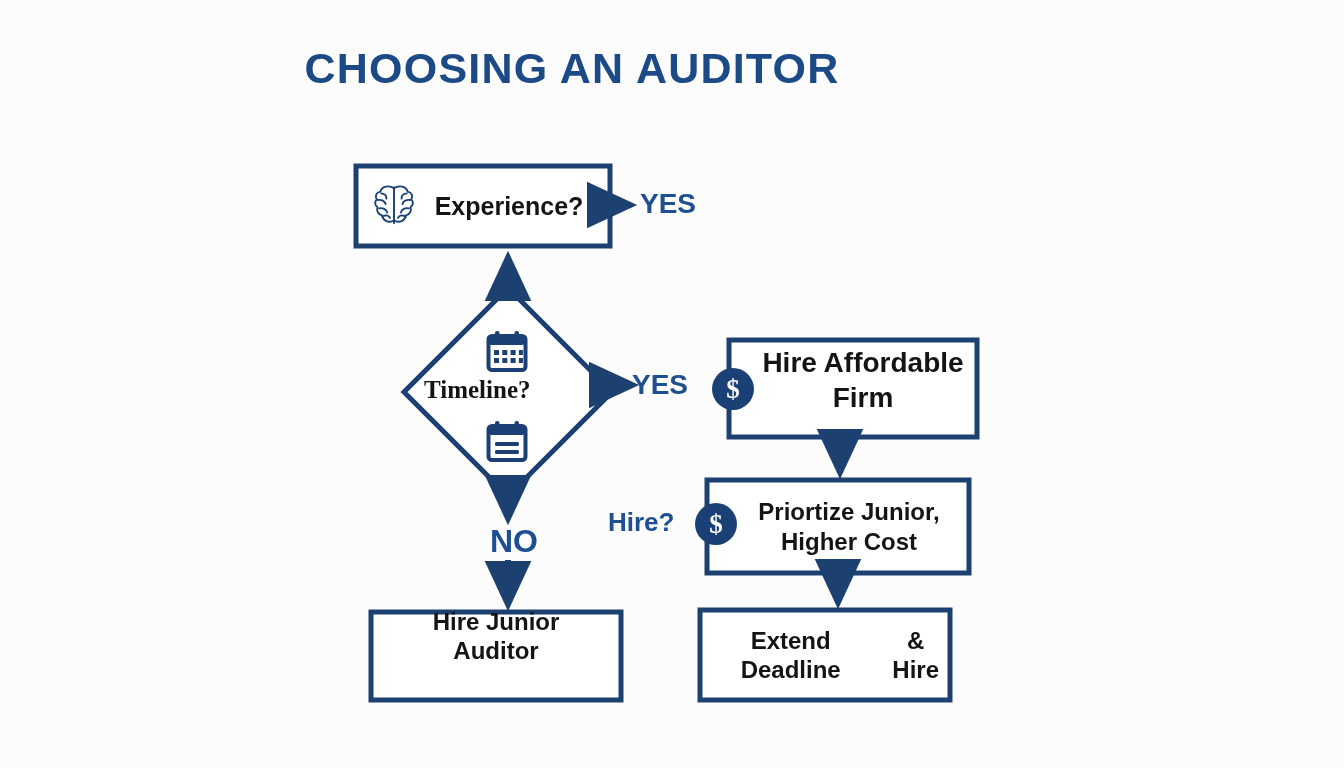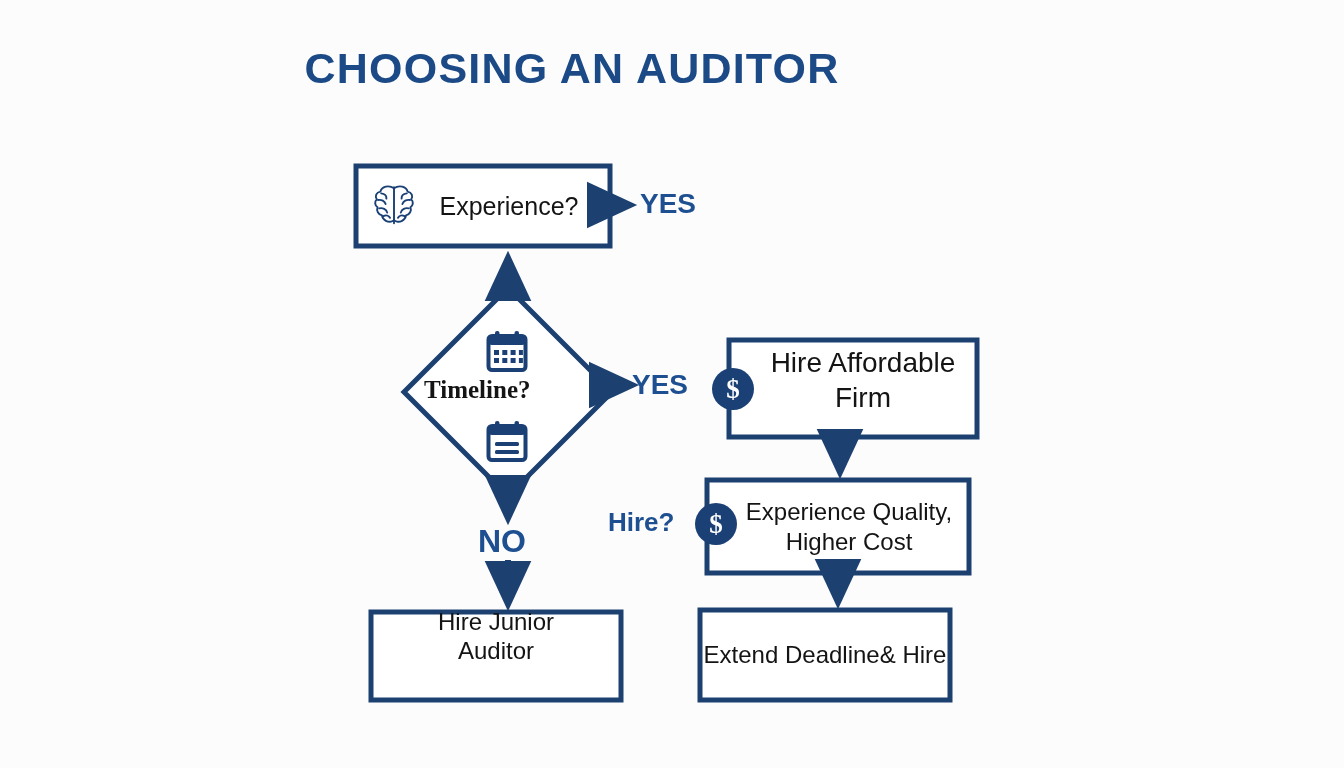--- a/index.html
+++ b/index.html
@@ -36,34 +36,34 @@
     left: 0;
     top: 0;
     width: 1344px;
     height: 768px;
   }
 
   
   .boxlabel {
     position: absolute;
     color: #141414;
-    font-weight: normal;
+    font-weight: bold;
     text-align: center;
     line-height: 1.22;
     font-family: "Liberation Sans", sans-serif;
     display: flex;
     align-items: center;
     justify-content: center;
   }
   .edgelabel {
     position: absolute;
     color: #1d4f91;
     font-weight: bold;
     font-family: "Liberation Sans", sans-serif;
-    text-align: left;
+    text-align: right;
     white-space: nowrap;
   }
   .diamondlabel {
     position: absolute;
     color: #141414;
     font-weight: bold;
     font-family: Liberation Serif, serif;
     text-align: left;
     white-space: nowrap;
   }
@@ -166,21 +166,21 @@
   <div class="boxlabel" style="left:414px; top:166px; width:190px; height:80px; font-size:25px;">Experience?</div>
 
   <div class="diamondlabel" style="left:424px; top:376px; width:168px; font-size:25px;">Timeline?</div>
 
   <div class="boxlabel" style="left:757px; top:332px; width:212px; height:97px; font-size:28px; flex-direction:column;">
     <span>Hire Affordable</span>
     <span>Firm</span>
   </div>
 
   <div class="boxlabel" style="left:735px; top:480px; width:228px; height:93px; font-size:24px; flex-direction:column;">
-    <span>Experience Quality,</span>
+    <span>Priortize Junior,</span>
     <span>Higher Cost</span>
   </div>
 
   <div class="boxlabel" style="left:371px; top:592px; width:250px; height:88px; font-size:24px; flex-direction:column;">
     <span>Hire Junior</span>
     <span>Auditor</span>
   </div>
 
   <div class="boxlabel" style="left:700px; top:610px; width:250px; height:90px; font-size:24px; flex-direction:row;">
     <span>Extend Deadline</span>

